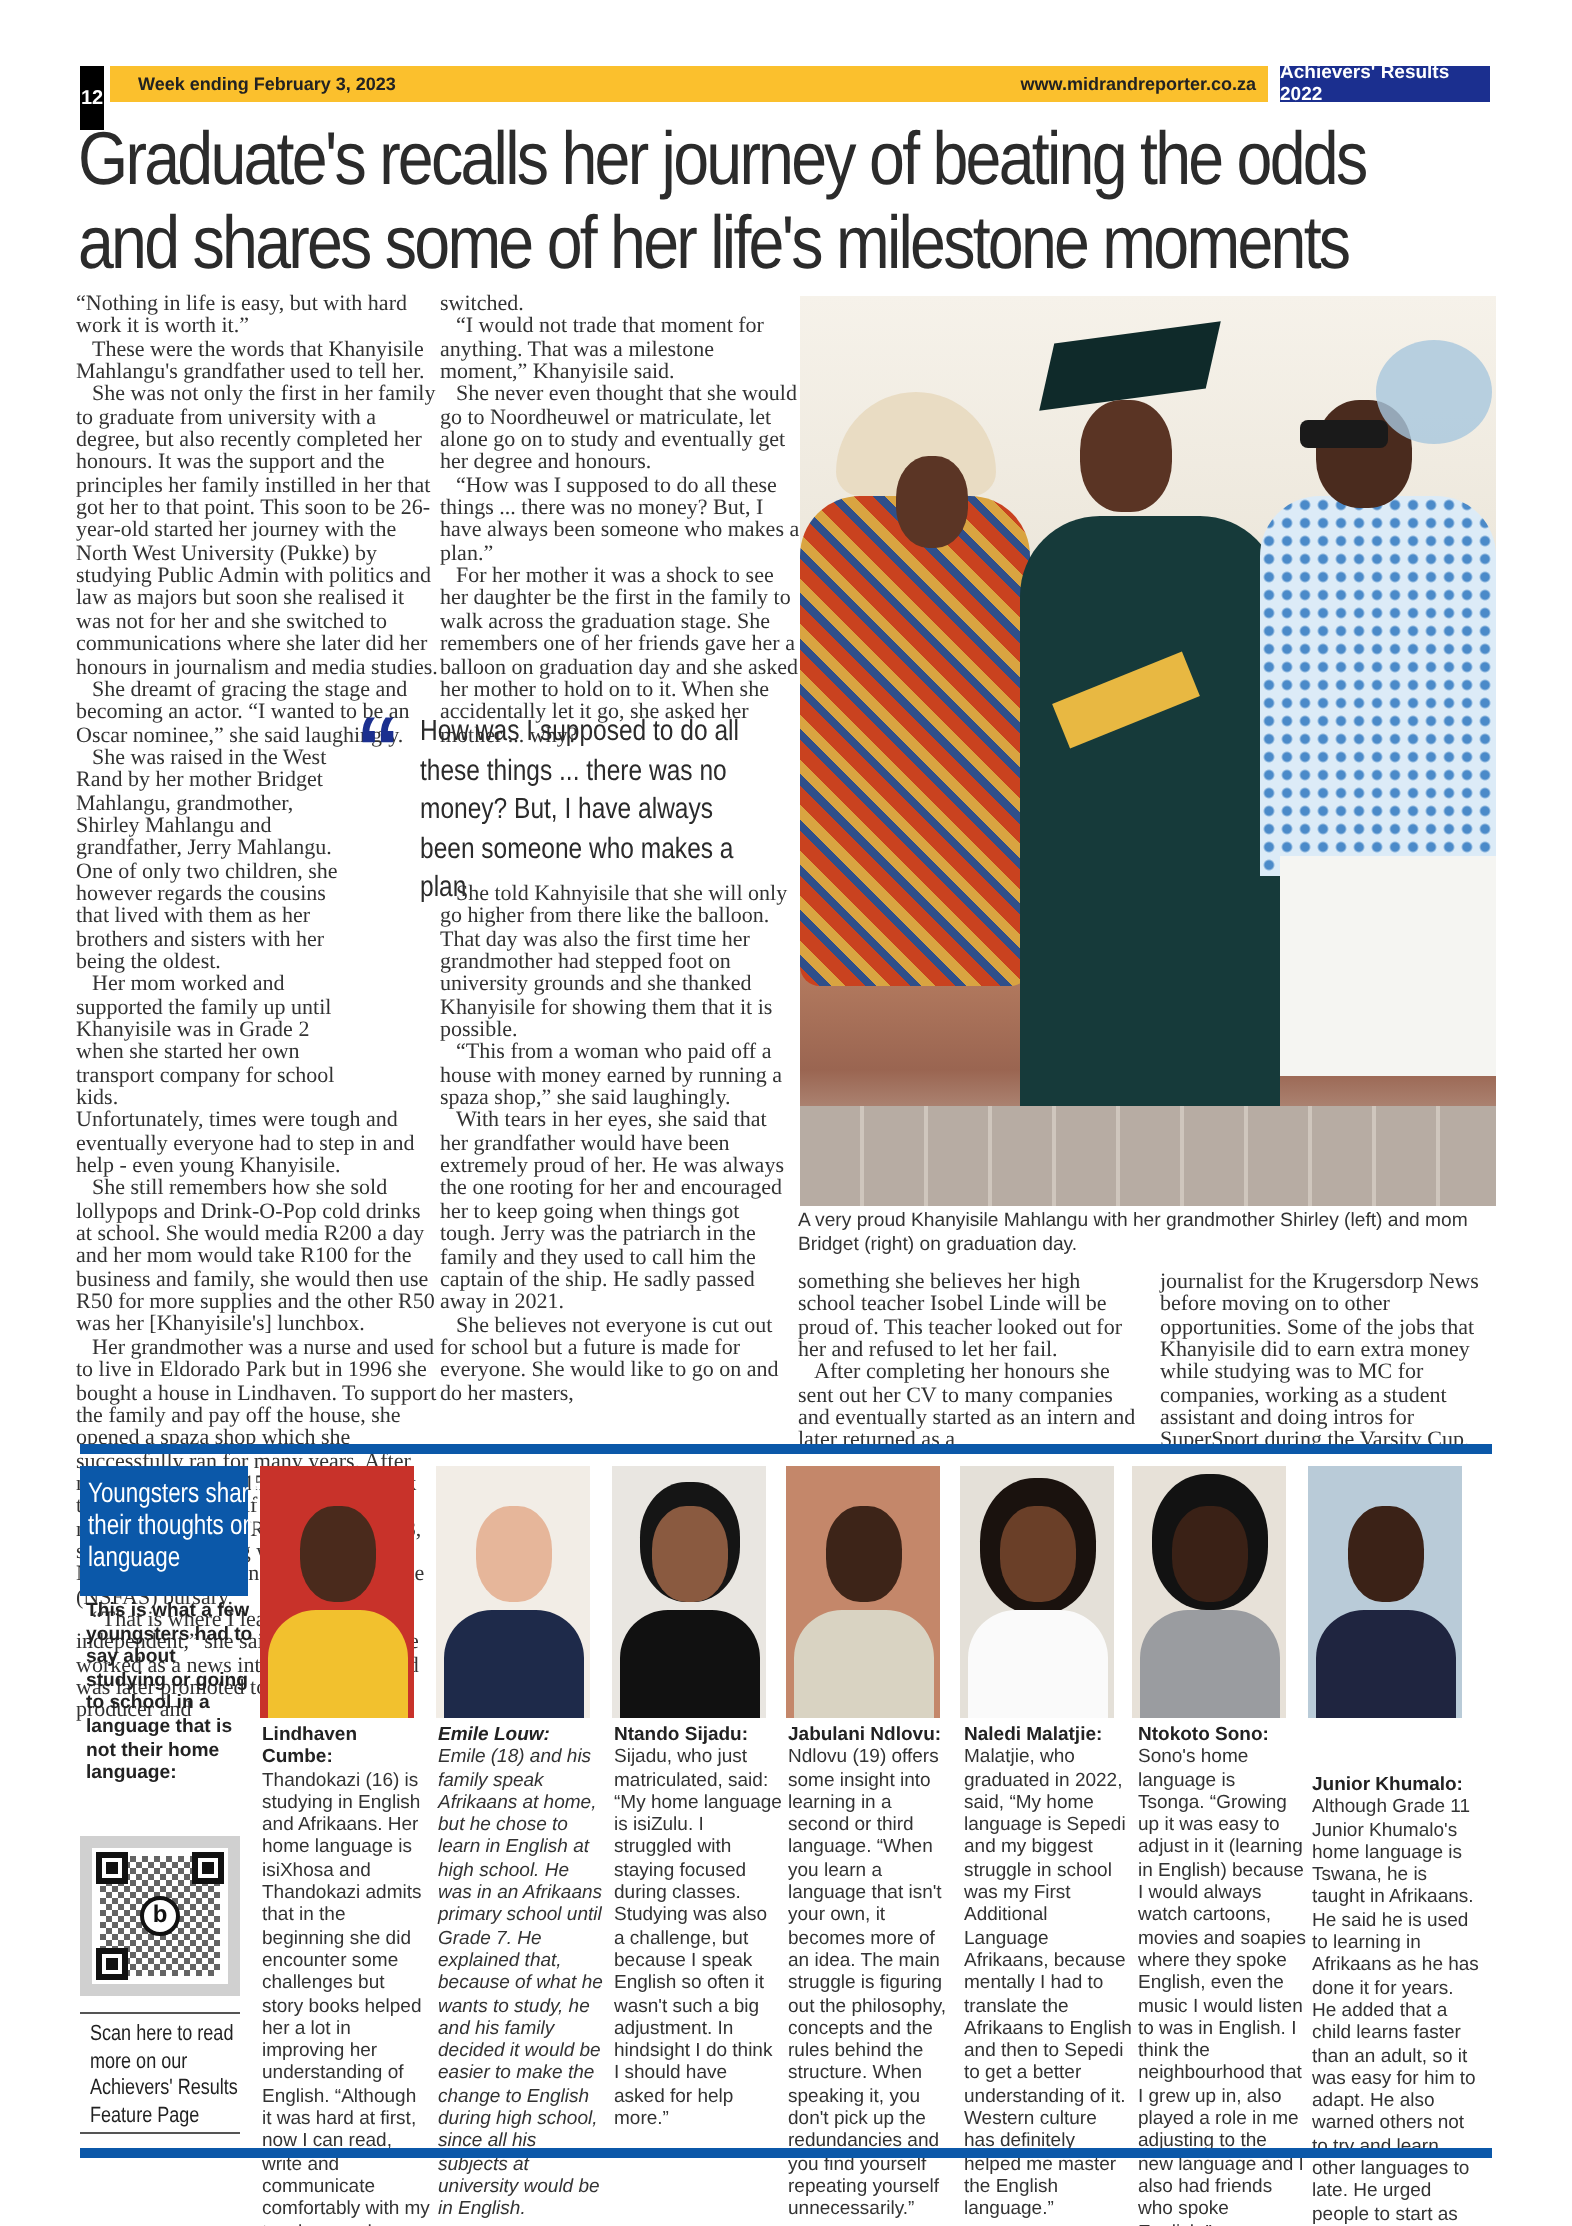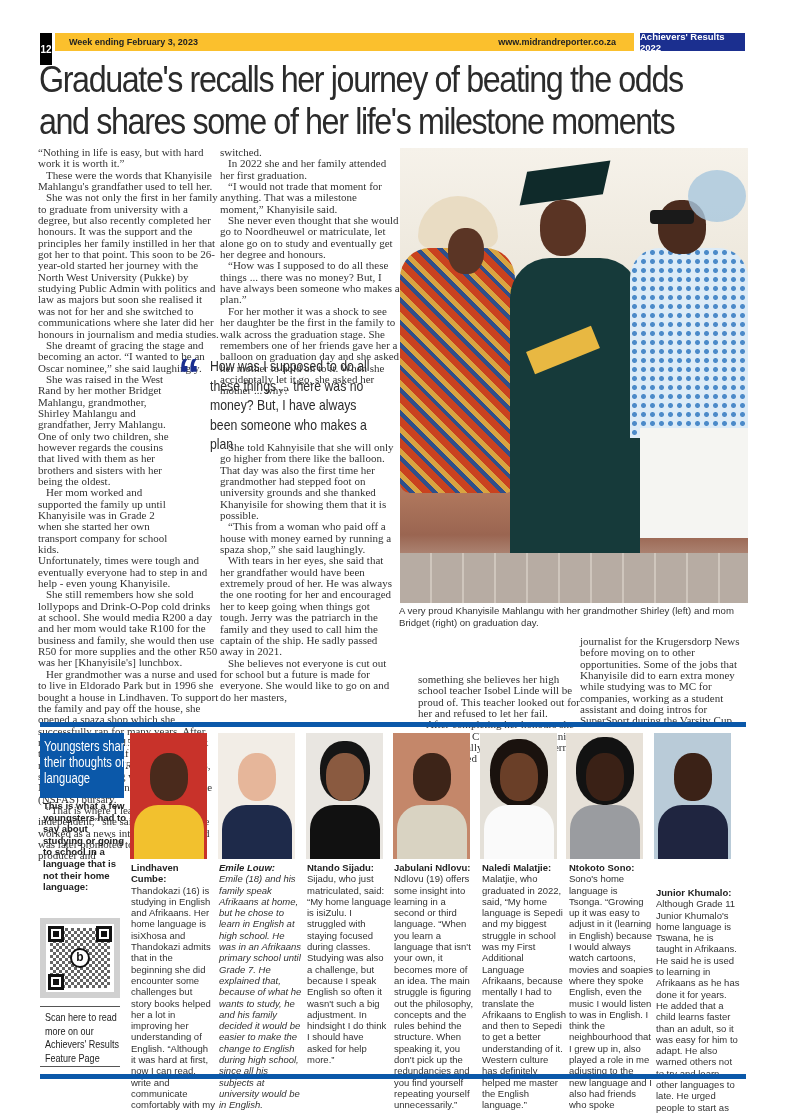--- a/index.html
+++ b/index.html
@@ -2,35 +2,35 @@
 <html><head>
 <meta charset="utf-8">
 <style>
   * { box-sizing: border-box; margin: 0; padding: 0; }
   html, body { width: 786px; height: 1113px; background: #ffffff; overflow: hidden; }
   body { position: relative; font-family: "Liberation Serif", serif; color: #222; }
 
   
   .topbar { position: absolute; left: 40px; top: 33px; width: 705px; height: 18px; display: flex; }
   .pagenum { width: 12px; height: 32px; background: #000000; color: #fff; font: bold 10px "Liberation Sans", sans-serif; display: flex; align-items: center; justify-content: center; }
-  .yellowbar { flex: 1; height: 18px; background: #fbc02d; margin-left: 3px; display: flex; align-items: center; justify-content: space-between; padding: 0 18px 0 14px; font: bold 9px "Liberation Sans", sans-serif; color: #222; }
+  .yellowbar { flex: 1; height: 18px; background: #fbc02d; margin-left: 3px; display: flex; align-items: center; justify-content: space-between; padding: 0 6px 0 14px; font: bold 9px "Liberation Sans", sans-serif; color: #222; }
   .section-tag { width: 105px; height: 18px; background: #1b2f8f; color: #fff; margin-left: 6px; font: bold 9.5px "Liberation Sans", sans-serif; display: flex; align-items: center; justify-content: center; }
 
   
   .headline { position: absolute; left: 39px; top: 58px; width: 710px; font-family: "Liberation Sans", sans-serif; font-size: 37.5px; line-height: 42px; color: #2b2b2b; letter-spacing: -1.6px; transform: scaleX(0.86); transform-origin: left top; width: 830px; font-weight: normal; }
 
   
   .col { position: absolute; font-size: 11px; line-height: 11.35px; color: #333; text-align: left; }
   .col p { text-indent: 8px; }
   .col p.first { text-indent: 0; }
   .col1 { left: 38px; top: 147px; width: 182px; }
   .col1-narrow { width: 134px; }
   .col2 { left: 220px; top: 147px; width: 180px; }
   .col2b { left: 220px; top: 442px; width: 180px; }
-  .col3 { left: 418px; top: 636px; width: 172px; margin-top: 38px; }
+  .col3 { left: 399px; top: 636px; width: 172px; }
   .col4 { left: 580px; top: 636px; width: 172px; }
 
   
   .pullquote { position: absolute; left: 178px; top: 357px; width: 225px; display: flex; }
   .quote-mark { width: 36px; color: #1b2f8f; font: bold 44px "Liberation Sans", sans-serif; line-height: 36px; height: 30px; overflow: hidden; letter-spacing: -4px; }
   .quote-text { font-family: "Liberation Sans", sans-serif; font-size: 14.6px; line-height: 19.5px; color: #2b2b2b; transform: scaleX(0.84); transform-origin: left top; width: 215px; }
 
   
   .photo { position: absolute; left: 400px; top: 148px; width: 348px; height: 455px; overflow: hidden; background: linear-gradient(180deg, #f6f2ea 0%, #e9e3d6 40%, #b97f62 72%, #9a6551 85%, #d8d0c6 100%); }
   .photo .fig { position: absolute; }
@@ -105,21 +105,20 @@
     <p>Her mom worked and supported the family up until Khanyisile was in Grade 2 when she started her own transport company for school kids.</p>
   </div>
   <p class="first">Unfortunately, times were tough and eventually everyone had to step in and help - even young Khanyisile.</p>
   <p>She still remembers how she sold lollypops and Drink-O-Pop cold drinks at school. She would media R200 a day and her mom would take R100 for the business and family, she would then use R50 for more supplies and the other R50 was her [Khanyisile's] lunchbox.</p>
   <p>Her grandmother was a nurse and used to live in Eldorado Park but in 1996 she bought a house in Lindhaven. To support the family and pay off the house, she opened a spaza shop which she successfully ran for many years. After matriculating in 2015, Khanyisile took two years for herself and worked as a marketing intern in Rosebank. In 2018, she started studying with the help of a National Student Financial Aid Scheme (NSFAS) bursary.</p>
   <p>“That is where I learned to really be independent,” she said, adding that she worked as a news intern at PukFM and was later promoted to programme producer and</p>
 </div>
 
 <div class="col col2">
   <p class="first">switched.</p>
-  <p>In 2022 she and her family attended her first graduation.</p>
   <p>“I would not trade that moment for anything. That was a milestone moment,” Khanyisile said.</p>
   <p>She never even thought that she would go to Noordheuwel or matriculate, let alone go on to study and eventually get her degree and honours.</p>
   <p>“How was I supposed to do all these things ... there was no money? But, I have always been someone who makes a plan.”</p>
   <p>For her mother it was a shock to see her daughter be the first in the family to walk across the graduation stage. She remembers one of her friends gave her a balloon on graduation day and she asked her mother to hold on to it. When she accidentally let it go, she asked her mother ... why?</p>
 </div>
 
 <div class="pullquote">
   <div class="quote-mark">“</div>
   <div class="quote-text">How was I supposed to do all these things ... there was no money? But, I have always been someone who makes a plan</div>
 </div>

